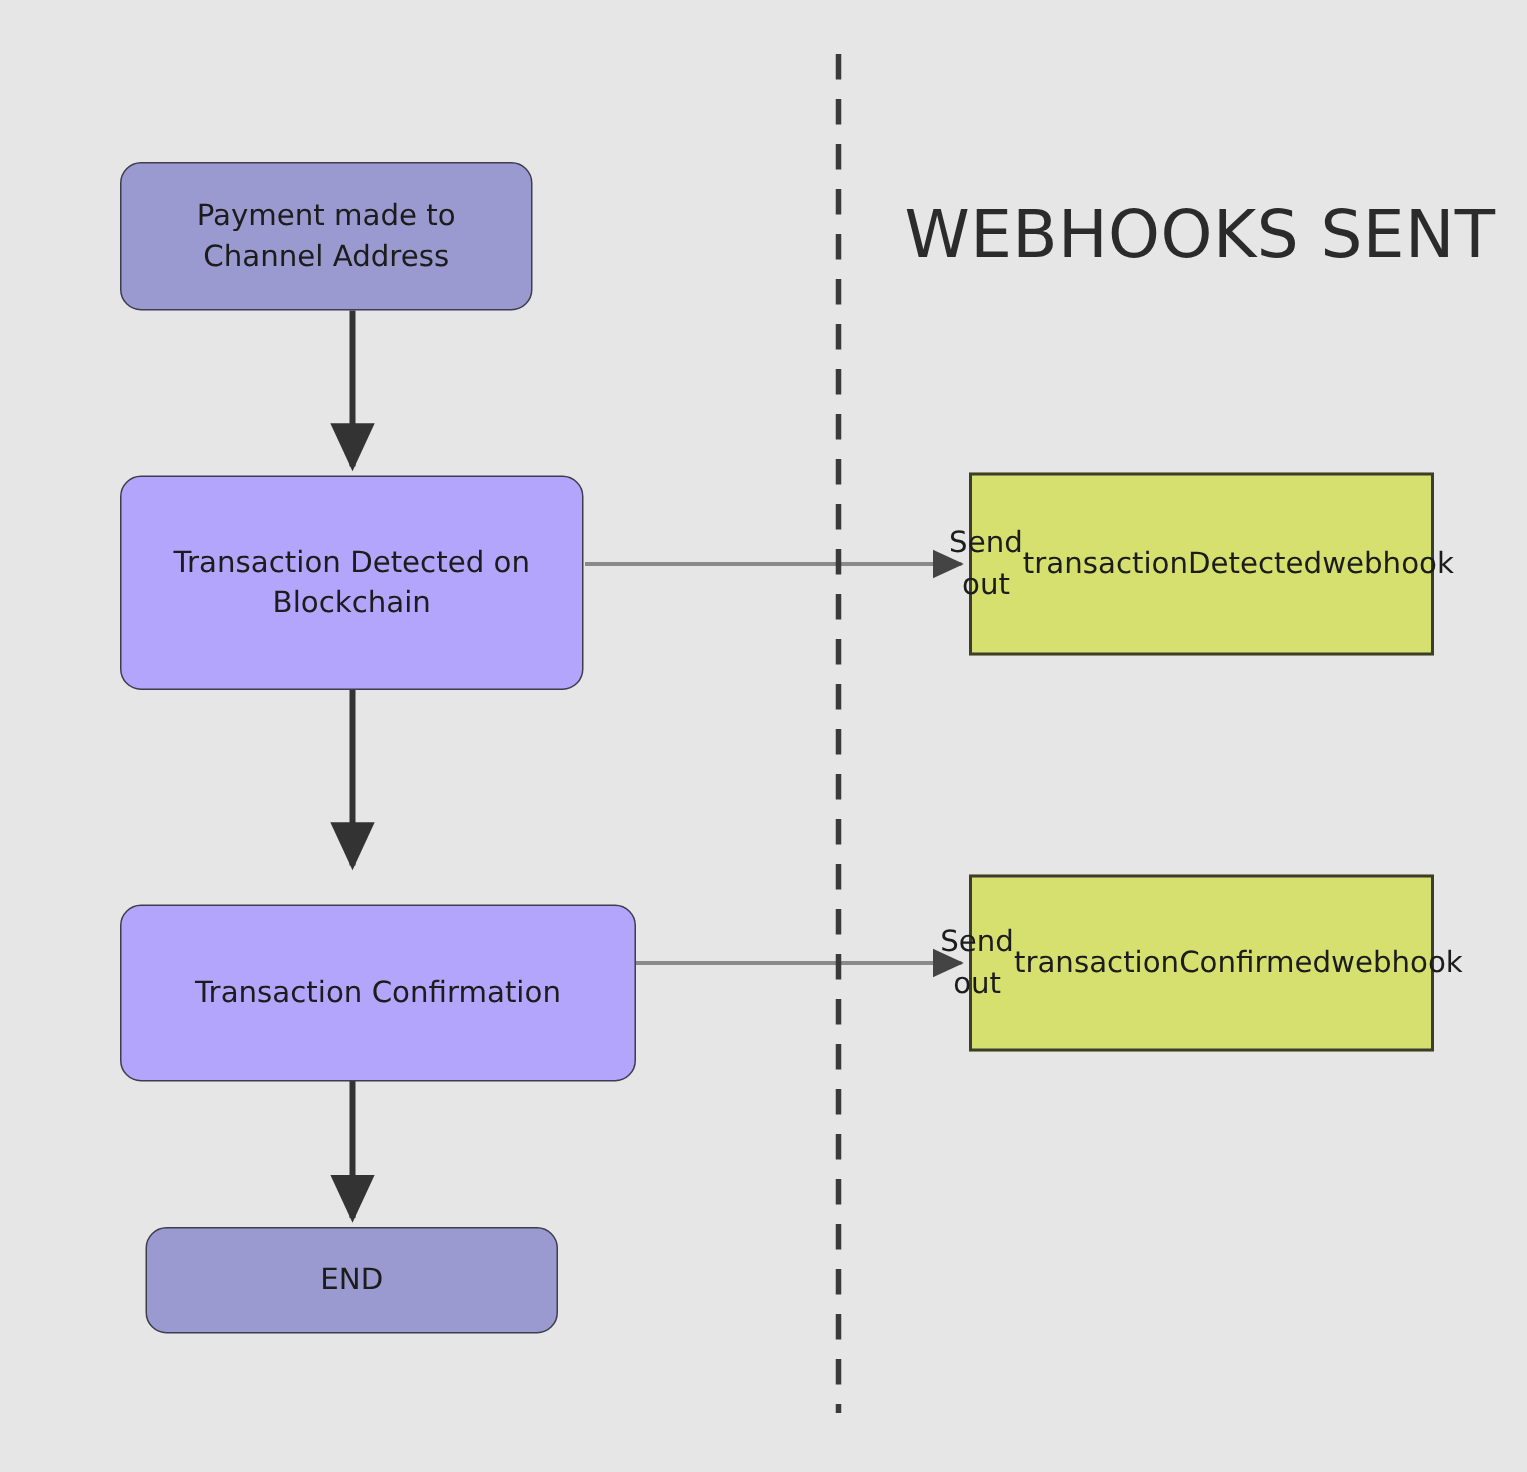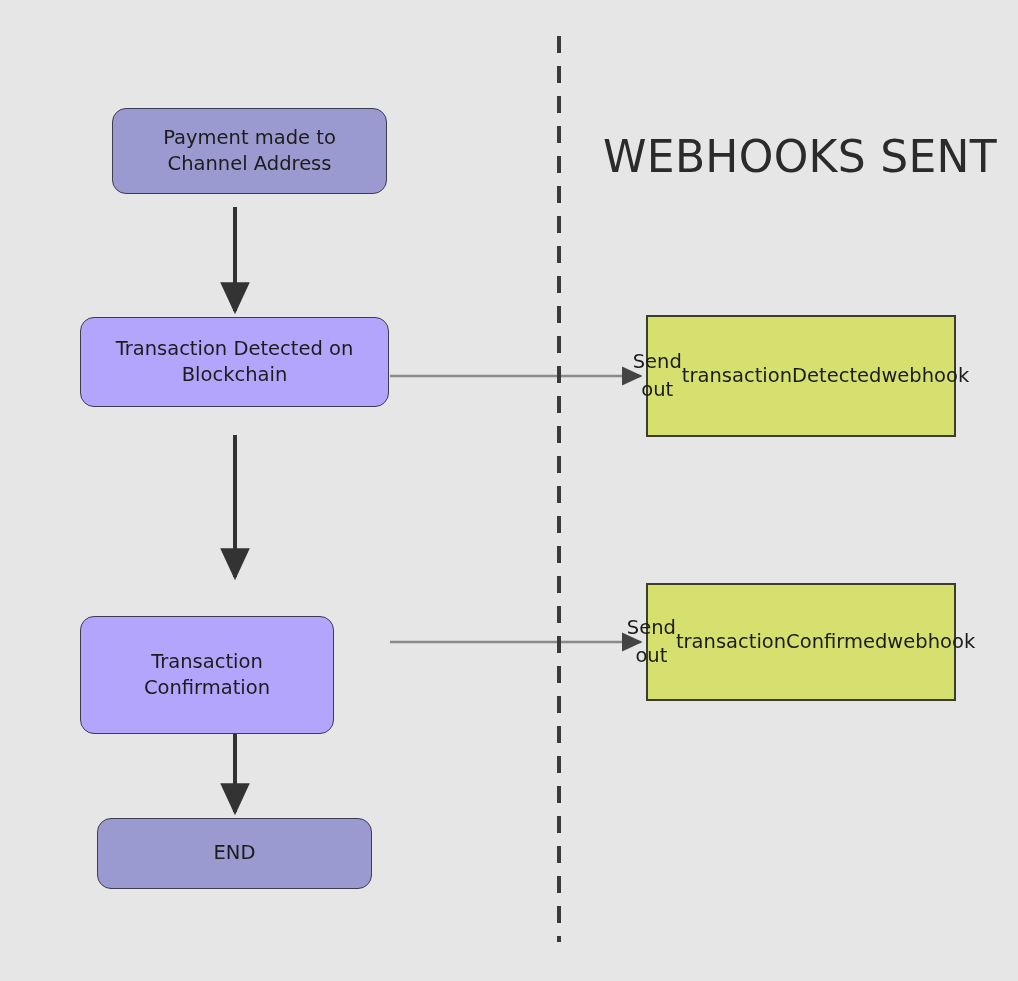--- a/index.html
+++ b/index.html
@@ -35,27 +35,27 @@
     padding: 4px 14px;
   }
   .node-terminal {
     background: #9a9ad0;
   }
   .node-process {
     background: #b3a5fb;
   }
 
   #node-start {
-    left: 112px;  top: 108px;  width: 275px; height: 86px; text-align: center;
+    left: 80px;  top: 108px;  width: 275px; height: 99px; text-align: center;
   }
   #node-detected {
-    left: 80px;  top: 317px;  width: 309px; height: 90px;
+    left: 80px;  top: 317px;  width: 309px; height: 143px;
   }
   #node-confirmation {
-    left: 80px;  top: 616px;  width: 254px; height: 118px;
+    left: 80px;  top: 603px;  width: 344px; height: 118px;
   }
   #node-end {
     left: 97px;  top: 818px;  width: 275px; height: 71px; text-align: center;
   }
 
   
   .webhook-box {
     position: absolute;
     box-sizing: border-box;
     display: flex;

